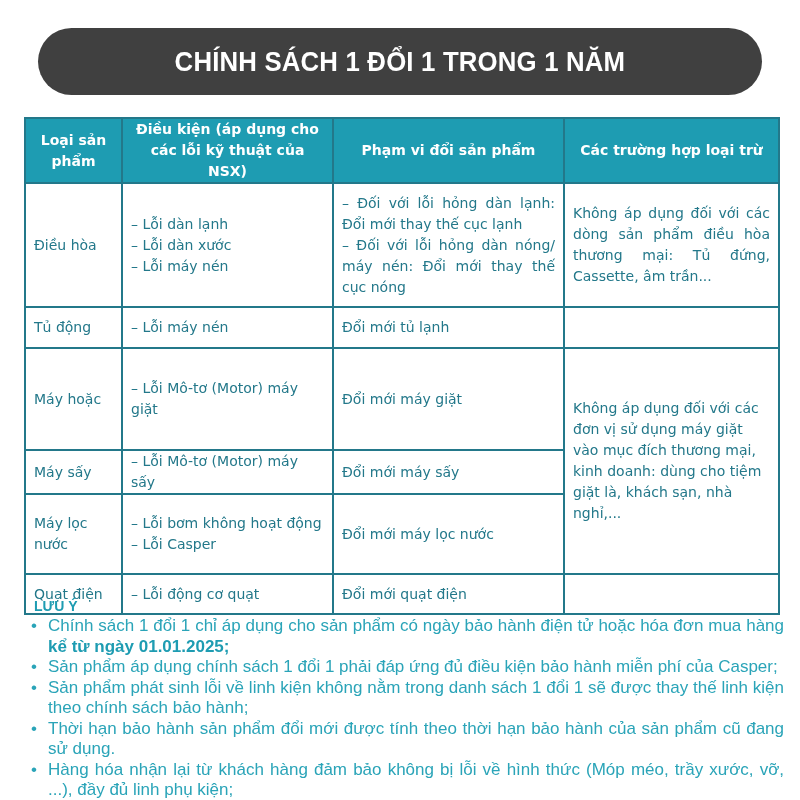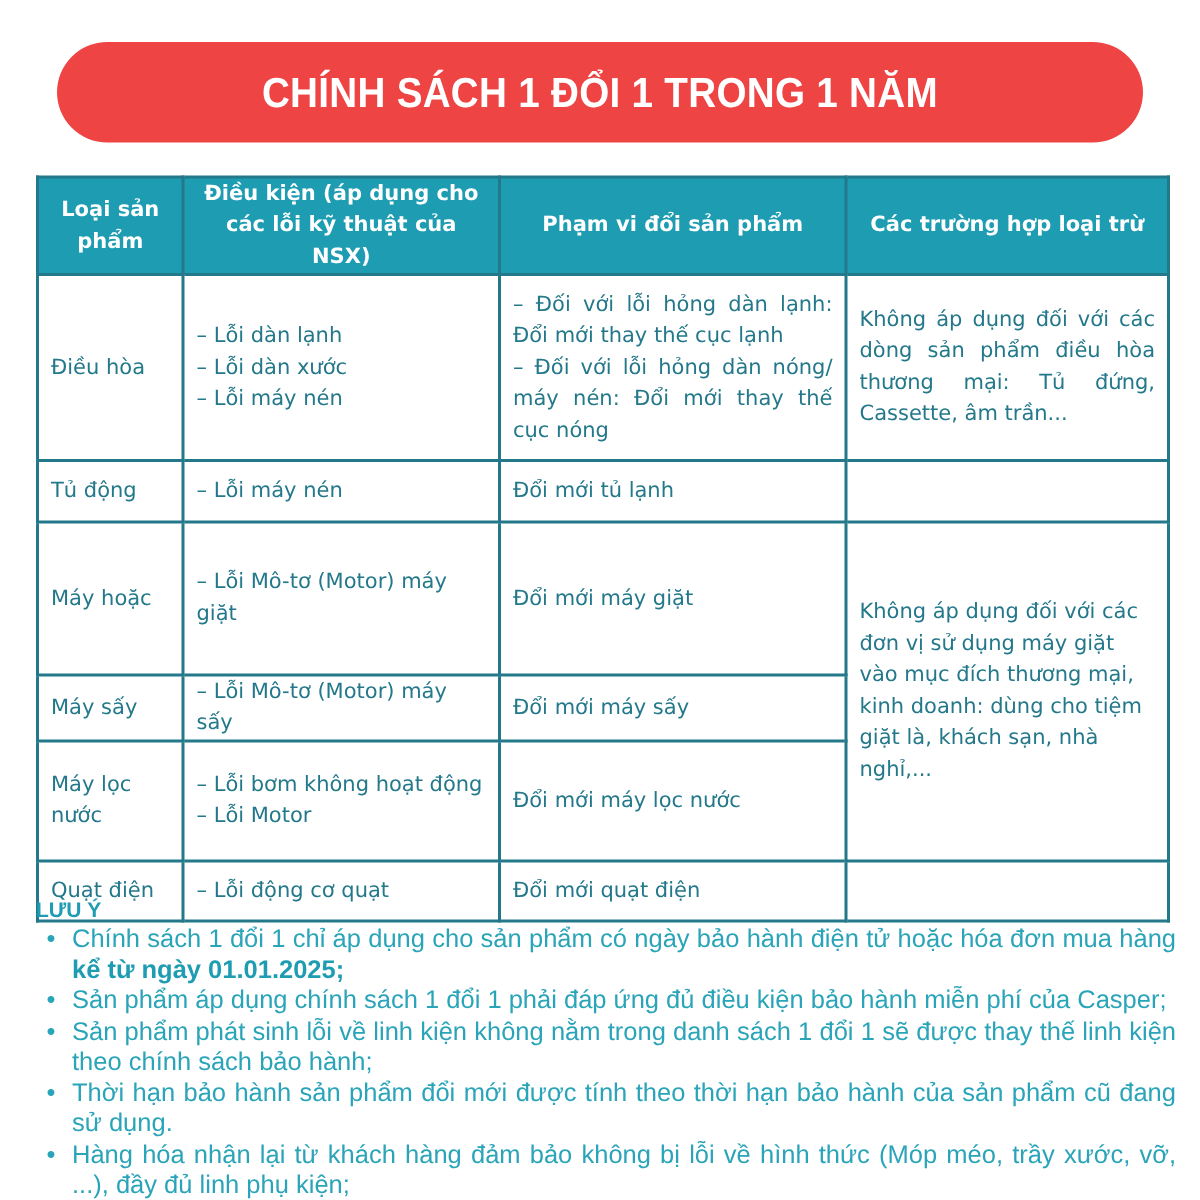--- a/index.html
+++ b/index.html
@@ -1,31 +1,31 @@
 <!DOCTYPE html>
 <html><head>
 <meta charset="utf-8">
 <style>
   html, body { margin:0; padding:0; background:#ffffff; }
   body { width:800px; height:800px; position:relative; overflow:hidden;
          font-family:"DejaVu Sans", sans-serif; color:#1f6b7c; }
   .banner { position:absolute; left:38px; top:28px; width:724px; height:67px;
-            background:#ef4444; border-radius:34px; display:flex; align-items:center; justify-content:center; }
+            background:#404040; border-radius:34px; display:flex; align-items:center; justify-content:center; }
   .banner-title { color:#ffffff; font-family:"Liberation Sans", sans-serif; font-weight:bold;
                   font-size:28px; letter-spacing:0.2px; transform:scaleX(0.92); }
   table.policy { position:absolute; left:24px; top:117px; width:754px; border-collapse:collapse;
                  table-layout:fixed; }
   table.policy th, table.policy td { border:2px solid #23788a; padding:0 8px; font-size:14px;
                  line-height:21px; vertical-align:middle; }
   table.policy th { background:#1e9cb2; color:#ffffff; font-weight:bold; text-align:center; height:57px; font-size:14px; }
   table.policy td { color:#23788a; background:#fff; }
   td.justify { text-align:justify; }
   .line { display:block; }
   .notes { position:absolute; left:24px; top:598px; width:760px; }
-  .notes-title { font-family:"Liberation Sans", sans-serif; font-weight:bold; color:#1e9cb2; font-size:14px; margin-bottom:2px; }
+  .notes-title { font-family:"Liberation Sans", sans-serif; font-weight:bold; color:#1e9cb2; font-size:14px; margin-bottom:2px;margin-left:10px; }
   .notes ul { margin:0; padding:0 0 0 24px; list-style:none; }
   .notes li { position:relative; font-family:"Liberation Sans", sans-serif; color:#2aa4b8; font-size:17px; line-height:20.5px; text-align:justify; }
   .notes li::before { content:"•"; position:absolute; left:-17px; top:0; color:#2aa4b8; }
   .notes b { font-weight:bold; color:#1e9cb2; }
 </style>
 </head>
 <body>
 
 <div class="banner">
   <span class="banner-title">CHÍNH SÁCH 1 ĐỔI 1 TRONG 1 NĂM</span>
@@ -74,21 +74,21 @@
     </tr>
     <tr style="height:41px">
       <td>Máy sấy</td>
       <td>– Lỗi Mô-tơ (Motor) máy sấy</td>
       <td>Đổi mới máy sấy</td>
     </tr>
     <tr style="height:80px">
       <td>Máy lọc nước</td>
       <td>
         <span class="line">– Lỗi bơm không hoạt động</span>
-        <span class="line">– Lỗi Motor</span>
+        <span class="line">– Lỗi Casper</span>
       </td>
       <td>Đổi mới máy lọc nước</td>
     </tr>
     <tr style="height:40px">
       <td>Quạt điện</td>
       <td>– Lỗi động cơ quạt</td>
       <td>Đổi mới quạt điện</td>
       <td></td>
     </tr>
   </tbody>

